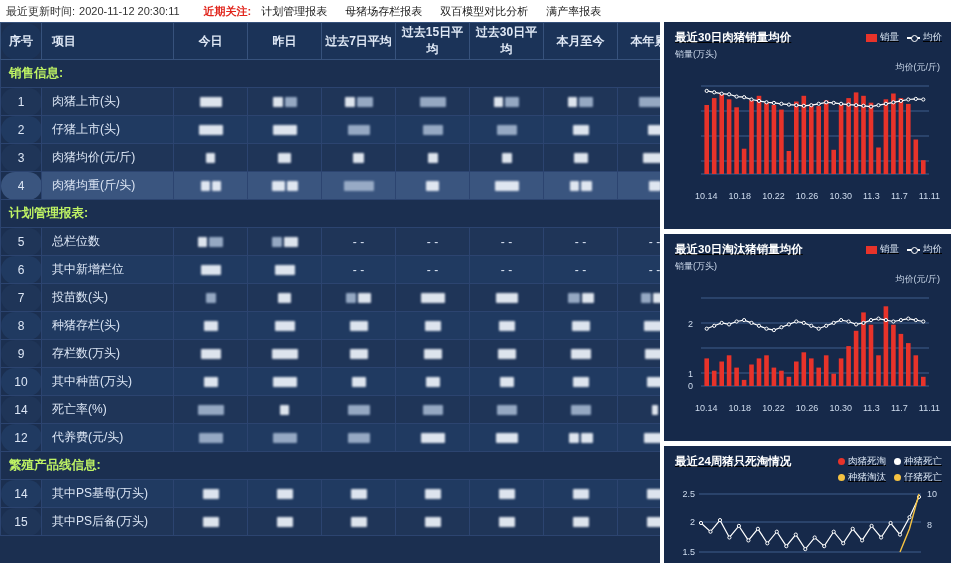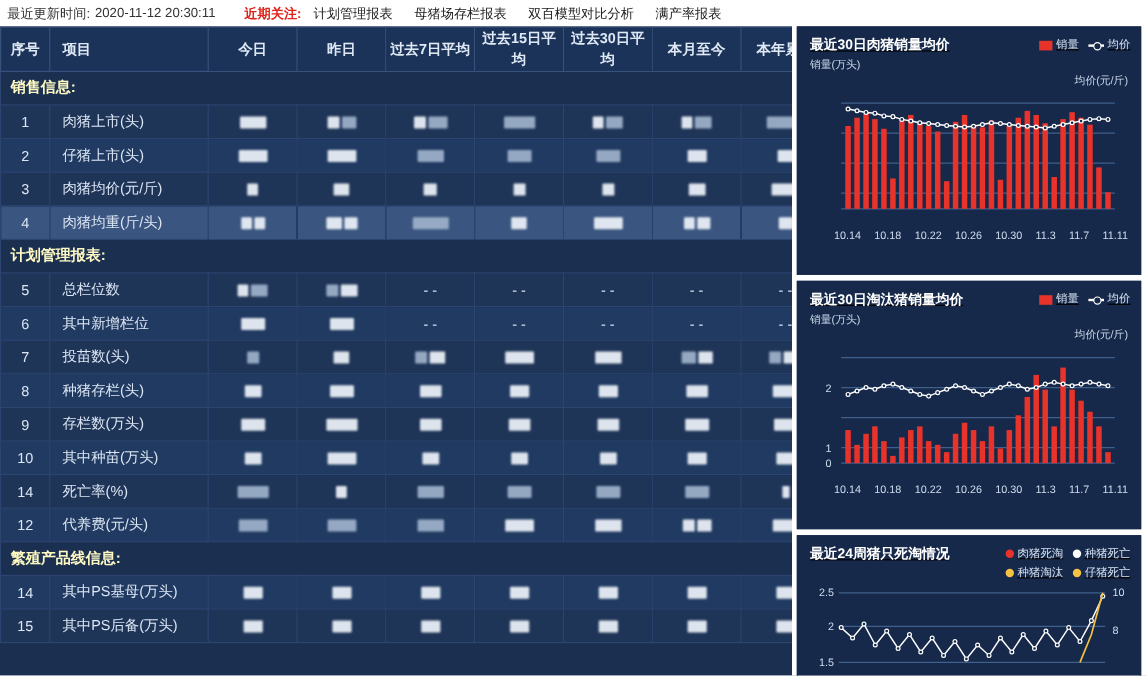--- a/index.html
+++ b/index.html
@@ -13,24 +13,24 @@
   .topbar .ts{color:#333;margin-right:24px;}
   .topbar .focus{color:#e1241b;font-weight:bold;margin-right:10px;}
   .topbar .lnk{color:#1a1a1a;margin-right:18px;cursor:pointer;}
 
   
   .left{position:absolute;left:0;top:22px;width:660px;height:541px;background:#1b2f50;overflow:hidden;}
   table.grid{border-collapse:collapse;width:660px;table-layout:fixed;}
   table.grid th{background:#1b3358;color:#dfe8f5;font-size:12px;font-weight:bold;height:32px;
                 border:1px solid #37527c;}
   table.grid td{border:1px solid #2c4470;height:25px;color:#dce6f5;font-size:12px;}
-  .c-idx{width:38px;text-align:center;}
+  .c-idx{width:38px;text-align:center;border-radius:16px;}
   .c-item{width:120px;padding-left:10px;text-align:left;}
   .c-val{width:71px;text-align:center;position:relative;}
-  tr.section td{background:#1b2f50;color:#fef9c3;font-weight:bold;font-size:12.5px;
+  tr.section td{background:#1b2f50;color:#bef264;font-weight:bold;font-size:12.5px;
                 text-align:left;padding-left:8px;border:1px solid #2c4470;}
   tr.row td{background:#1f3558;}
   tr.row.alt td{background:#203a61;}
   tr.row.sel td{background:#3a557f;}
   .dash{color:#c3d2e8;}
 
   
   .blk{display:inline-block;height:10px;border-radius:1px;vertical-align:middle;margin:0 1px;
        filter:blur(1.1px);opacity:.92;}
   .blk.w{background:#eef3fa;}

